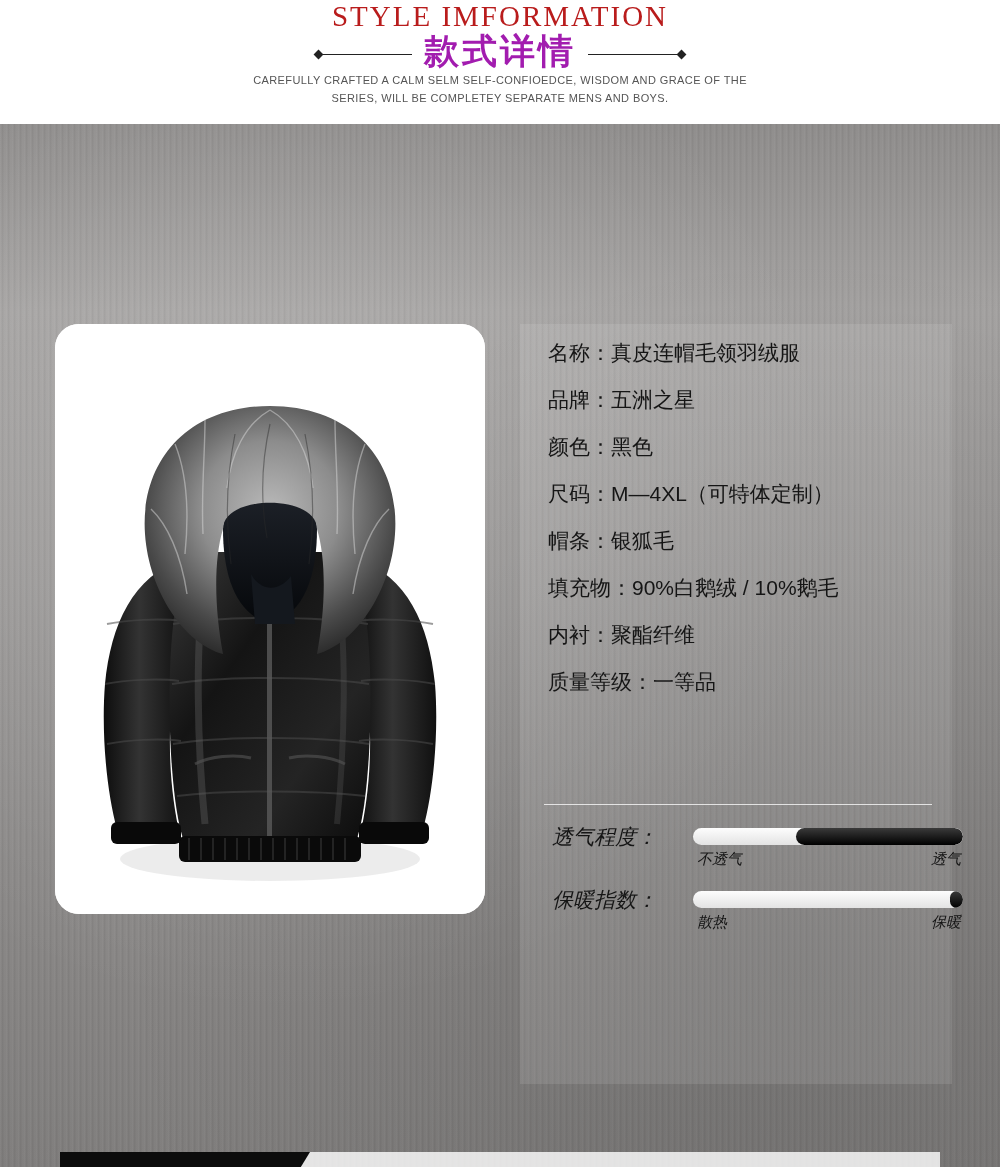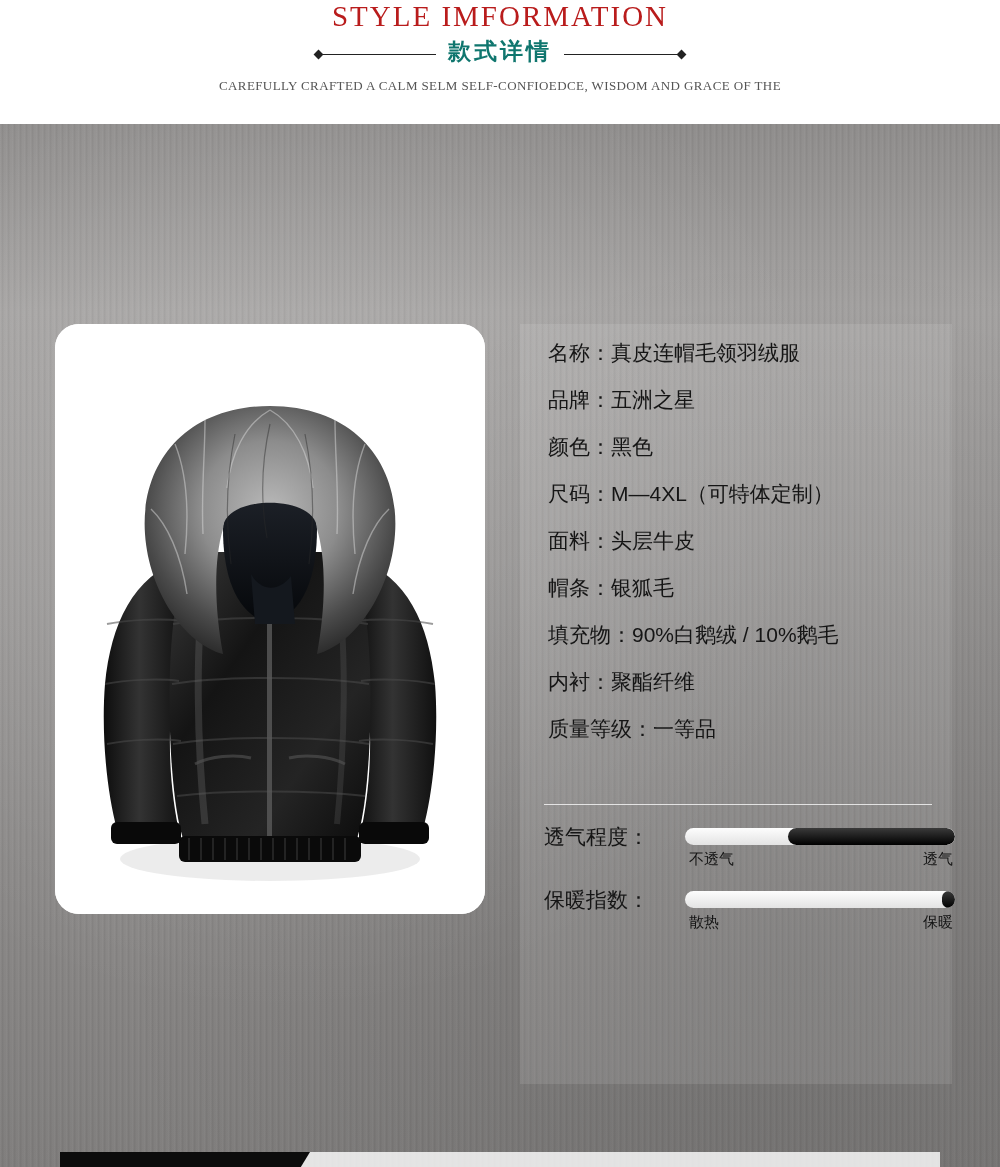--- a/index.html
+++ b/index.html
@@ -38,23 +38,23 @@
     font-weight: 400;
   }
   .header-cn-wrap {
     position: relative;
     width: 420px;
     margin: 2px auto 0 auto;
     height: 34px;
   }
   .header-title-cn {
     font-family: "Liberation Serif", serif;
-    font-size: 23px;
+    font-size: 35px;
     font-weight: bold;
-    color: #0f766e;
+    color: #a21caf;
     letter-spacing: 3px;
     line-height: 34px;
     position: relative;
     display: inline-block;
     background: #fff;
     padding: 0 12px;
     z-index: 2;
   }
   .header-rule {
     position: absolute;
@@ -72,26 +72,26 @@
     top: -3px;
     width: 7px;
     height: 7px;
     background: #222;
     transform: rotate(45deg);
   }
   .header-rule::before { left: -3px; }
   .header-rule::after { right: -3px; }
 
   .header-sub {
-    font-family: Liberation Serif, serif;
-    font-size: 13px;
+    font-family: Liberation Sans, sans-serif;
+    font-size: 11px;
     color: #555;
     letter-spacing: 0.4px;
     line-height: 14px;
-    margin-top: 10px;
+    margin-top: 4px;
   }
 
   
   .main {
     position: absolute;
     left: 0; top: 124px;
     width: 1000px;
     height: 1043px;
     background:
       repeating-linear-gradient(90deg,
@@ -162,23 +162,24 @@
     left: 24px;
     right: 20px;
     top: 480px;
     height: 1px;
     background: rgba(255,255,255,0.75);
   }
 
   
   .ratings {
     position: absolute;
-    left: 24px;
+    left: 32px;
     top: 502px;
     right: 14px;
+    font-style: italic;
   }
   .rating-row {
     position: relative;
     height: 63px;
   }
   .rating-label {
     position: absolute;
     left: 0;
     top: 0;
     font-size: 21px;
@@ -251,20 +252,21 @@
 
 <div class="page">
 
   <div class="header">
     <div class="header-title-en">STYLE IMFORMATION</div>
     <div class="header-cn-wrap">
       <div class="header-rule"></div>
       <div class="header-title-cn">款式详情</div>
     </div>
     <div class="header-sub">CAREFULLY CRAFTED A CALM SELM SELF-CONFIOEDCE,  WISDOM AND GRACE OF THE</div>
+    <div class="header-sub">SERIES,  WILL BE COMPLETEY SEPARATE MENS AND BOYS.</div>
   </div>
 
   <div class="main">
 
     <div class="product-card">
       <svg class="jacket" viewBox="0 0 430 590">
         <defs>
           <linearGradient id="bodyG" x1="0" y1="0" x2="1" y2="1">
             <stop offset="0%" stop-color="#3a3a3a"></stop>
             <stop offset="35%" stop-color="#141414"></stop>
@@ -360,21 +362,20 @@
         <path d="M290 440 C275 432 250 430 234 434" stroke="#555" stroke-width="3" fill="none" opacity="0.6"></path>
       </svg>
     </div>
 
     <div class="spec-panel">
       <div class="spec-list">
         <div class="spec-row">名称：真皮连帽毛领羽绒服</div>
         <div class="spec-row">品牌：五洲之星</div>
         <div class="spec-row">颜色：黑色</div>
         <div class="spec-row">尺码：M—4XL（可特体定制）</div>
-        <div class="spec-row">面料：头层牛皮</div>
         <div class="spec-row">帽条：银狐毛</div>
         <div class="spec-row">填充物：90%白鹅绒 / 10%鹅毛</div>
         <div class="spec-row">内衬：聚酯纤维</div>
         <div class="spec-row">质量等级：一等品</div>
       </div>
 
       <div class="spec-divider"></div>
 
       <div class="ratings">
 

